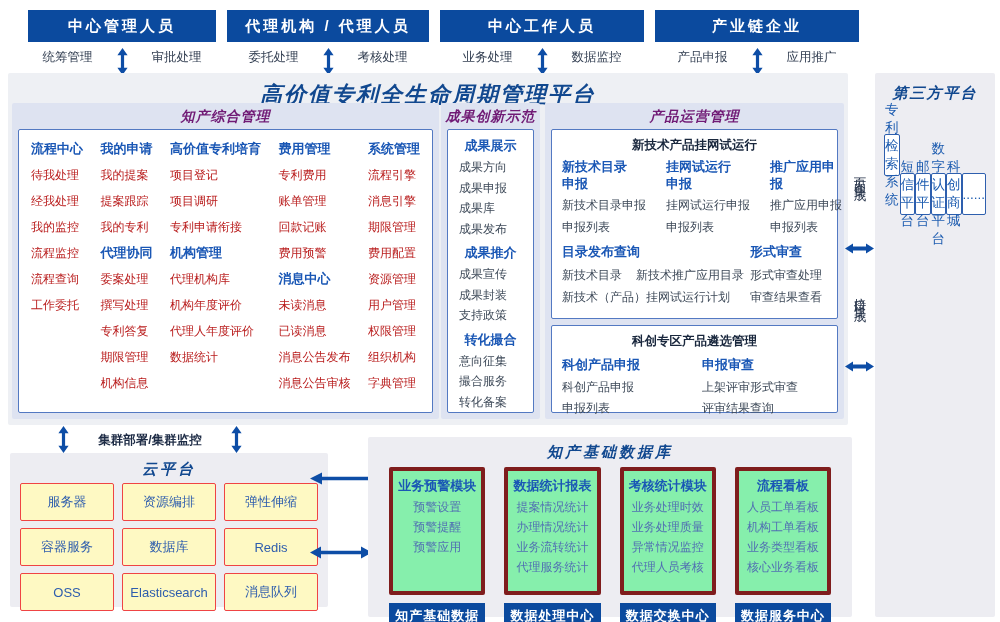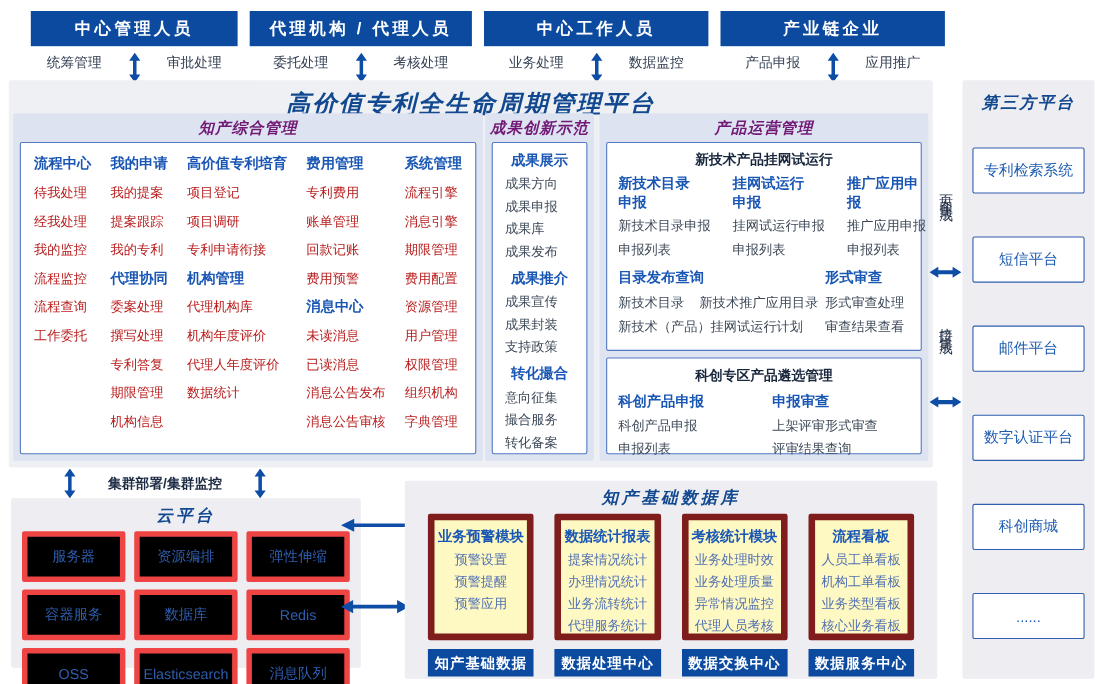--- a/index.html
+++ b/index.html
@@ -67,47 +67,47 @@
   .cluster-arrow{position:absolute;top:426px;}
   #cluster-arrow-l{left:58px;} #cluster-arrow-r{left:231px;}
   #cluster-label{position:absolute;left:88px;top:432px;width:124px;text-align:center;
                  font-size:12.5px;font-weight:600;color:#1d2b45;}
 
   
   #cloud{position:absolute;left:10px;top:453px;width:318px;height:154px;background:#ededf2;border-radius:2px;}
   .panel-title{text-align:center;font-weight:bold;font-style:italic;font-size:15px;color:#11488f;
                letter-spacing:3px;padding-top:7px;}
   .cloud-grid{display:grid;grid-template-columns:repeat(3,1fr);gap:7px 8px;margin:4px 10px 0;}
-  .cloud-box{height:36px;background:#000000;border:5px solid #ef4444;border-radius:2px;display:flex;
+  .cloud-box{height:36px;background:#fef9c3;border:1px solid #ef4444;border-radius:2px;display:flex;
              align-items:center;justify-content:center;font-size:13px;color:#2e5dad;}
 
   
   #db{position:absolute;left:368px;top:437px;width:484px;height:180px;background:#ededf2;border-radius:2px;}
   #db .panel-title{padding-top:6px;}
   .db-mods{display:flex;gap:19px;margin:5px 21px 0;}
-  .db-mod{flex:1;background:#fef9c3;border:6px solid #7f1d1d;border-radius:2px;height:115px;
+  .db-mod{flex:1;background:#86efac;border:4px solid #7f1d1d;border-radius:2px;height:128px;
           box-sizing:border-box;padding-top:3px;}
   .db-mod .col-header{text-align:center;line-height:23px;}
   .db-item{text-align:center;font-size:12px;color:#5170b2;line-height:20px;white-space:nowrap;}
   .db-centers{display:flex;gap:19px;margin:8px 21px 0;}
   .db-center{flex:1;height:25px;background:#0b4a9e;color:#fff;font-weight:bold;font-size:13px;
              display:flex;align-items:center;justify-content:center;letter-spacing:1px;}
 
   .hconn{position:absolute;}
   #conn-top{left:310px;top:471px;} #conn-bot{left:310px;top:545px;}
 
   
   .vlabel{position:absolute;left:851px;writing-mode:vertical-rl;font-size:12.5px;letter-spacing:4px;color:#26334a;}
   #vlabel-page{top:167px;} #vlabel-api{top:288px;}
   .int-arrow{position:absolute;left:845px;}
   #int-arrow1{top:240px;} #int-arrow2{top:358px;}
 
   #third{position:absolute;left:875px;top:73px;width:120px;height:544px;background:#ededf2;border-radius:2px;}
   #third .panel-title{letter-spacing:2px;padding-top:11px;}
-  .tp-boxes{position:absolute;top:61px;left:9px;right:9px;display:flex;flex-direction:column;}
+  .tp-boxes{position:absolute;top:61px;left:9px;right:9px;display:flex;flex-direction:row;}
   .tp-box{height:40px;background:#fff;border:1px solid #2e5fae;border-radius:2px;display:flex;
           align-items:center;justify-content:center;font-size:13.5px;color:#1d5cb0;}
   .tp-box + .tp-box{margin-top:39px;}
 </style>
 </head>
 <body>
 
 <div id="stage">
 
   <div class="roles">

